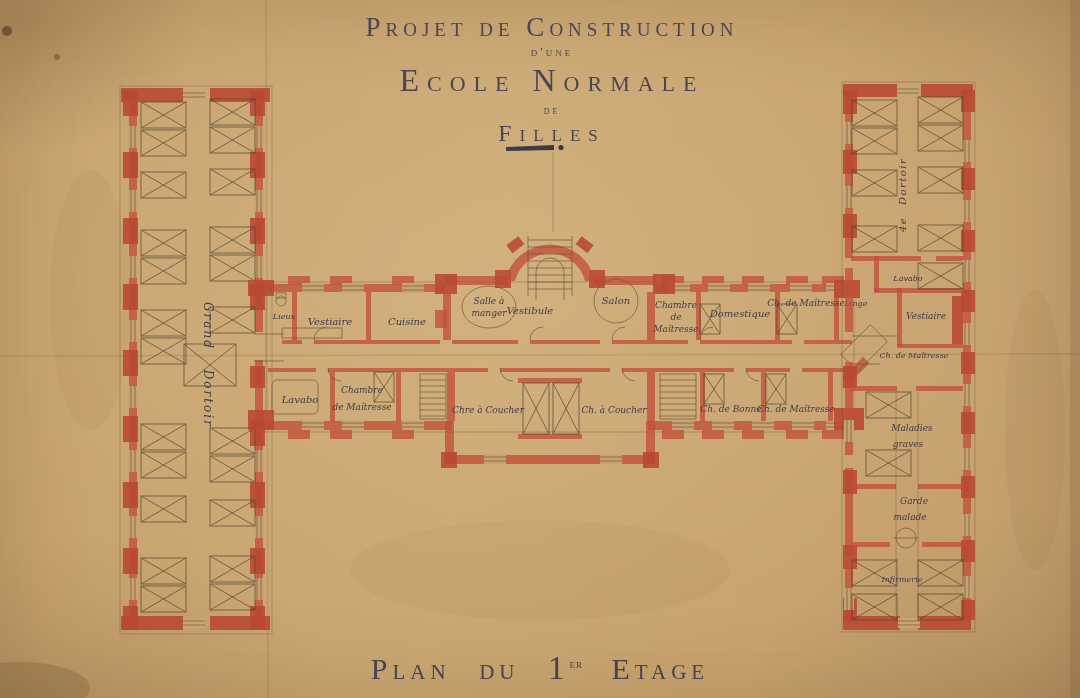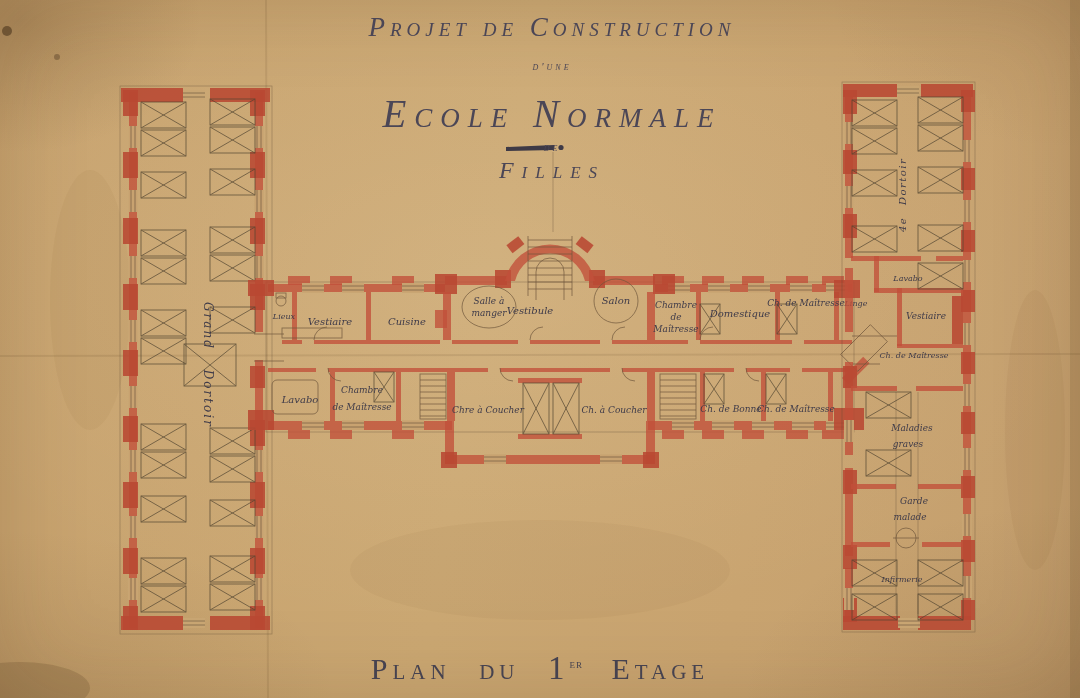--- a/index.html
+++ b/index.html
@@ -11,24 +11,24 @@
       radial-gradient(ellipse 300px 220px at 2% 3%, rgba(70,45,20,.20), rgba(0,0,0,0) 60%),
       radial-gradient(ellipse 420px 250px at 100% 0%, rgba(110,75,40,.10), rgba(0,0,0,0) 60%),
       radial-gradient(ellipse 520px 300px at 100% 100%, rgba(90,60,30,.15), rgba(0,0,0,0) 65%),
       radial-gradient(ellipse 520px 260px at 0% 100%, rgba(90,60,30,.14), rgba(0,0,0,0) 65%),
       linear-gradient(100deg,#c7a26e,#cba873 45%,#c9a470 70%,#c49f6e);
     box-shadow:inset 0 0 90px rgba(80,50,20,.20);
     font-family:"Liberation Serif",serif;
   }
   .plan-svg{position:absolute;left:0;top:0;}
   .title-block{position:absolute;left:327px;top:0;width:450px;text-align:center;color:#4b4656;}
-  .title-block div{font-variant:small-caps;line-height:1;font-style:italic;}
+  .title-block div{font-variant:small-caps;line-height:1;}
   .t1{margin-top:14px;font-size:27px;letter-spacing:5px;}
-  .t2{margin-top:20px;font-size:11px;letter-spacing:3px;}
-  .t3{margin-top:22px;font-size:39px;letter-spacing:8px;}
+  .t2{margin-top:4px;font-size:13px;letter-spacing:3px;}
+  .t3{margin-top:6px;font-size:32px;letter-spacing:8px;}
   .t4{margin-top:8px;font-size:12px;letter-spacing:3px;}
   .t5{margin-top:5px;font-size:24px;letter-spacing:8px;}
   .caption{
     position:absolute;left:0;top:650px;width:1080px;text-align:center;
     font-variant:small-caps;font-size:30px;letter-spacing:5px;word-spacing:16px;color:#46424f;
   }
   .caption .num{font-size:33px;}
   .caption sup{font-size:13px;letter-spacing:1px;word-spacing:0;}
   
   .w{fill:#c2503a;fill-opacity:.78;}

